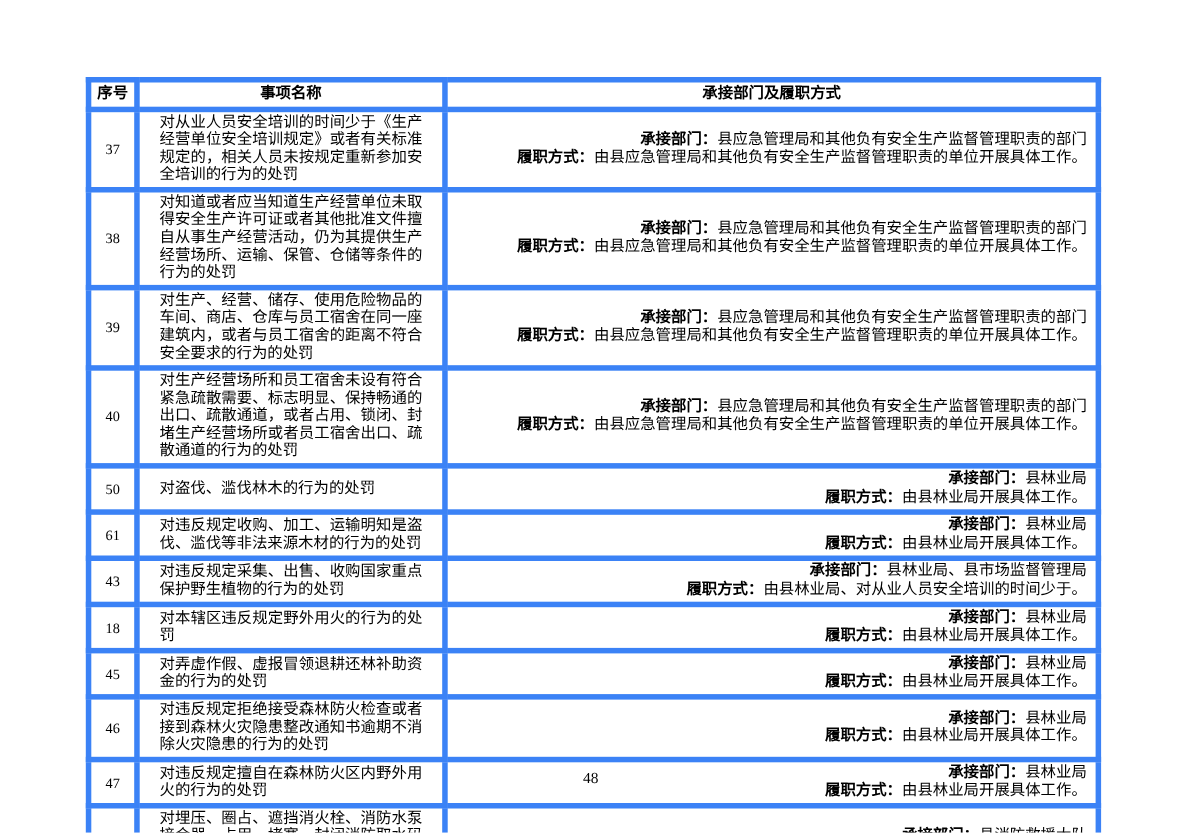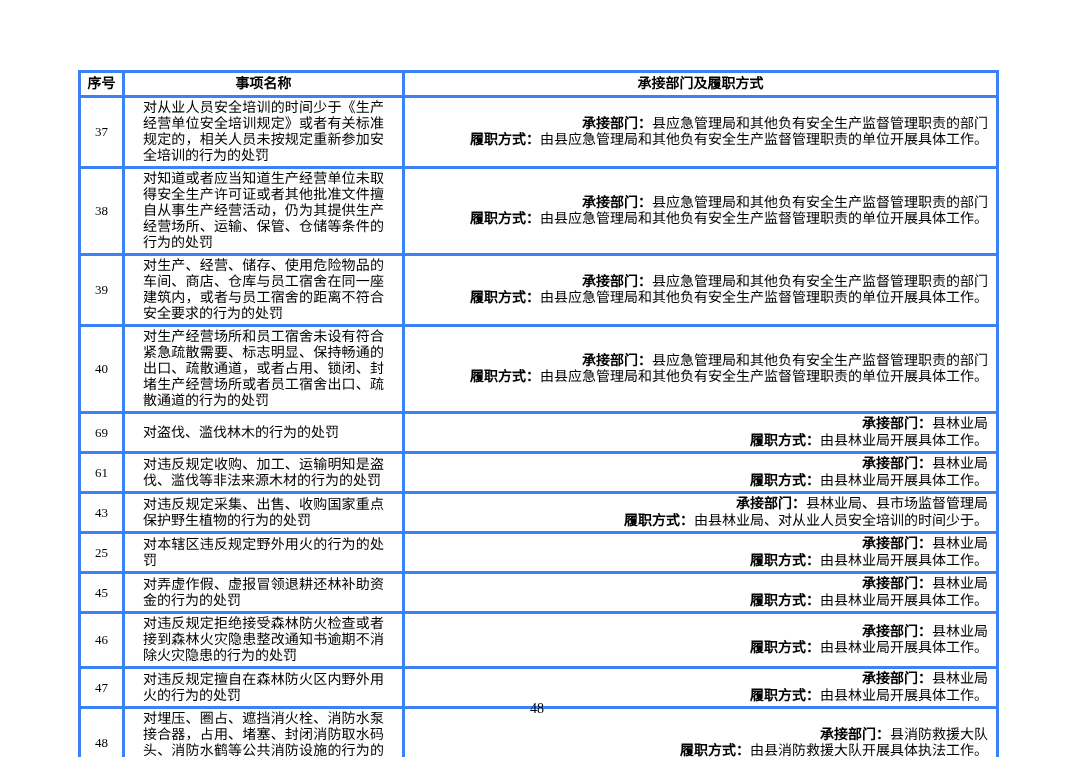--- a/index.html
+++ b/index.html
@@ -18,21 +18,21 @@
   }
   table.doc-table {
     position: absolute;
     left: 78px;
     top: 70px;
     width: 918px;
     border-collapse: collapse;
     table-layout: fixed;
   }
   .doc-table th, .doc-table td {
-    border: 3px solid #3b82f6;
+    border: 5px solid #3b82f6;
     font-size: 14px;
     vertical-align: middle;
     margin-top: 32px;
   }
   .doc-table th {
     font-weight: bold;
     padding: 3px 2px;
     text-align: center;
     line-height: 16px;
   }
@@ -109,21 +109,21 @@
         </tr>
         <tr>
           <td class="c-no">40</td>
           <td class="c-item">对生产经营场所和员工宿舍未设有符合紧急疏散需要、标志明显、保持畅通的出口、疏散通道，或者占用、锁闭、封堵生产经营场所或者员工宿舍出口、疏散通道的行为的处罚</td>
           <td class="c-dept">
             <div class="dept-line"><span class="lbl">承接部门：</span><span>县应急管理局和其他负有安全生产监督管理职责的部门</span></div>
             <div class="method-line"><span class="lbl">履职方式：</span><span>由县应急管理局和其他负有安全生产监督管理职责的单位开展具体工作。</span></div>
           </td>
         </tr>
         <tr>
-          <td class="c-no">69</td>
+          <td class="c-no">50</td>
           <td class="c-item">对盗伐、滥伐林木的行为的处罚</td>
           <td class="c-dept">
             <div class="dept-line"><span class="lbl">承接部门：</span><span>县林业局</span></div>
             <div class="method-line"><span class="lbl">履职方式：</span><span>由县林业局开展具体工作。</span></div>
           </td>
         </tr>
         <tr>
           <td class="c-no">61</td>
           <td class="c-item">对违反规定收购、加工、运输明知是盗伐、滥伐等非法来源木材的行为的处罚</td>
           <td class="c-dept">
@@ -133,21 +133,21 @@
         </tr>
         <tr>
           <td class="c-no">43</td>
           <td class="c-item">对违反规定采集、出售、收购国家重点保护野生植物的行为的处罚</td>
           <td class="c-dept">
             <div class="dept-line"><span class="lbl">承接部门：</span><span>县林业局、县市场监督管理局</span></div>
             <div class="method-line"><span class="lbl">履职方式：</span><span>由县林业局、对从业人员安全培训的时间少于。</span></div>
           </td>
         </tr>
         <tr>
-          <td class="c-no">25</td>
+          <td class="c-no">18</td>
           <td class="c-item">对本辖区违反规定野外用火的行为的处罚</td>
           <td class="c-dept">
             <div class="dept-line"><span class="lbl">承接部门：</span><span>县林业局</span></div>
             <div class="method-line"><span class="lbl">履职方式：</span><span>由县林业局开展具体工作。</span></div>
           </td>
         </tr>
         <tr>
           <td class="c-no">45</td>
           <td class="c-item">对弄虚作假、虚报冒领退耕还林补助资金的行为的处罚</td>
           <td class="c-dept">

